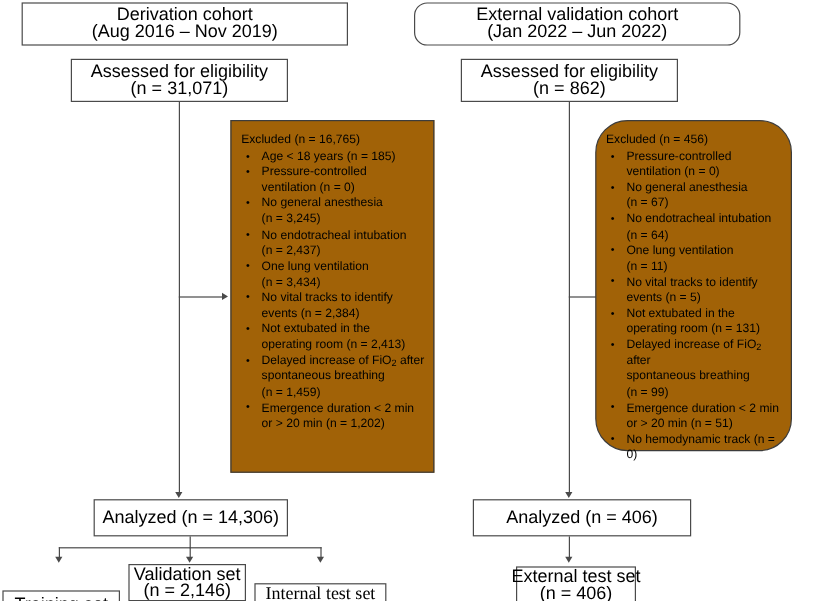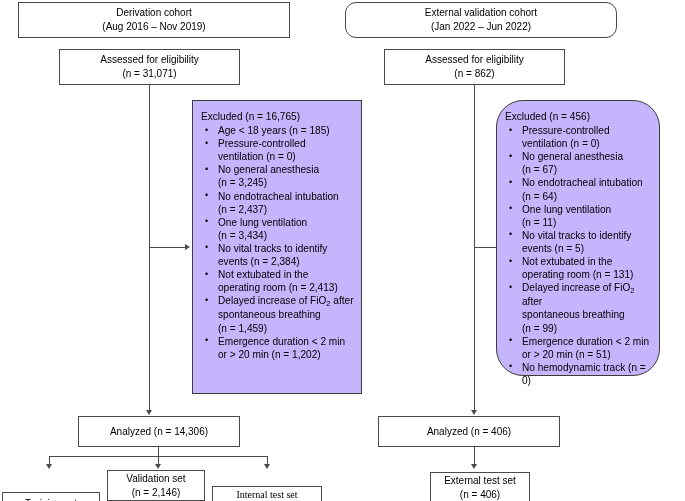--- a/index.html
+++ b/index.html
@@ -24,31 +24,31 @@
   .box {
     position: absolute;
     box-sizing: border-box;
     border: 1.4px solid #4a4a4a;
     background: #ffffff;
     display: flex;
     flex-direction: column;
     align-items: center;
     justify-content: center;
     text-align: center;
-    font-size: 10px;
+    font-size: 15px;
     line-height: 14px;
     color: #000;
   }
   .box .line { display: block; white-space: nowrap; }
 
   .exbox {
     position: absolute;
     box-sizing: border-box;
     border: 1.4px solid #3c3c3c;
-    background: #c4b5fd;
+    background: #a16207;
     font-size: 10.1px;
     line-height: 13.1px;
     text-align: left;
     padding: 9px 6px 23px 8px;
     color: #000;
   }
   .exbox .ex-title {
     display: block;
     margin: 0 0 1px 0;
     white-space: nowrap;
@@ -182,21 +182,21 @@
       <li>No endotracheal intubation<br>(n = 64)</li>
       <li>One lung ventilation<br>(n = 11)</li>
       <li>No vital tracks to identify<br>events (n = 5)</li>
       <li>Not extubated in the<br>operating room (n = 131)</li>
       <li>Delayed increase of FiO<sub>2</sub> after<br>spontaneous breathing<br>(n = 99)</li>
       <li>Emergence duration &lt; 2 min<br>or &gt; 20 min (n = 51)</li>
       <li>No hemodynamic track (n = 0)</li>
     </ul>
   </div>
 
-  <div class="box" style="left:378px; top:416px; width:182px; height:31px;">
+  <div class="box" style="left:394px; top:416px; width:182px; height:31px;">
     <span class="line">Analyzed (n = 406)</span>
   </div>
 
   <div class="ln vln" style="left:474px; top:447px; height:18px;"></div>
   <div class="arrow-down" style="left:471px; top:464px;"></div>
 
   <div class="box" style="left:430px; top:472px; width:100px; height:31px;">
     <span class="line">External test set</span>
     <span class="line">(n = 406)</span>
   </div>

